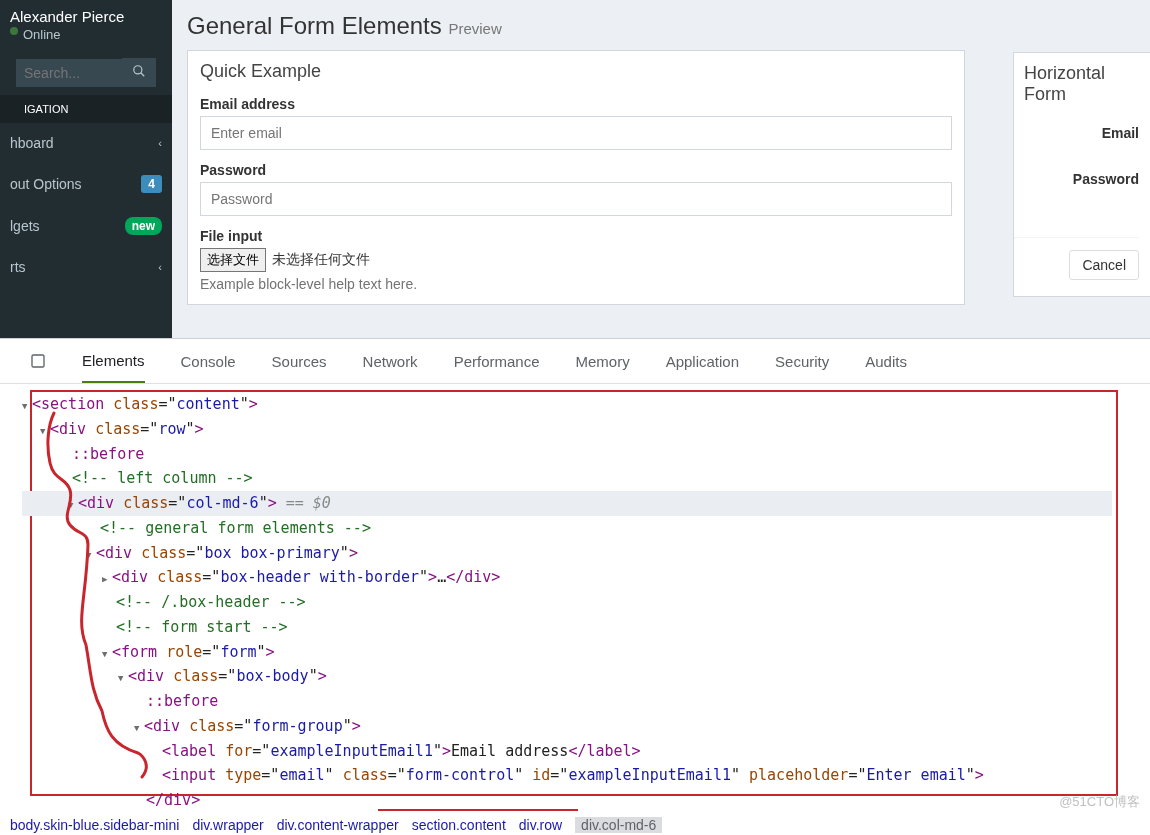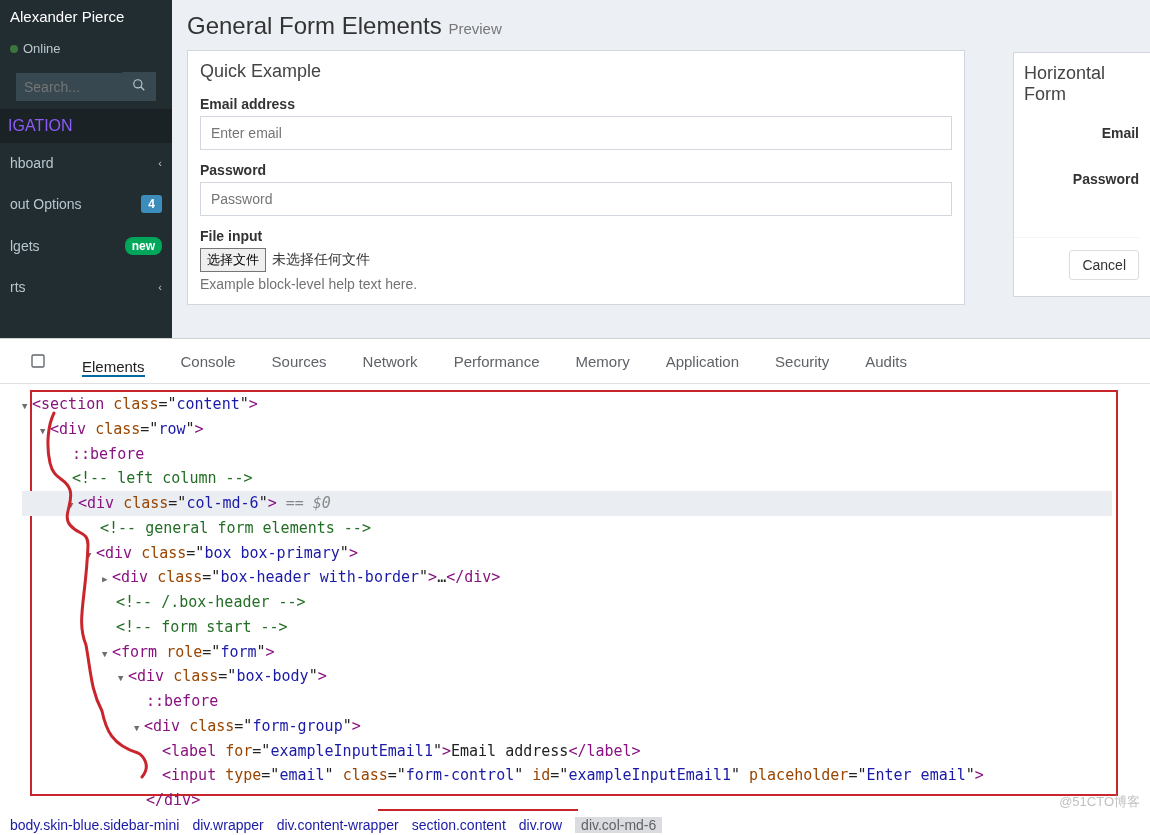--- a/index.html
+++ b/index.html
@@ -1,26 +1,26 @@
 <!DOCTYPE html>
 <html><head>
 <meta charset="utf-8">
 <style>
 * { box-sizing: border-box; margin: 0; padding: 0; }
 body { font-family: "Helvetica Neue", Helvetica, Arial, sans-serif; font-size: 14px; color: #333; background: #fff; width: 1150px; height: 835px; overflow: hidden; position: relative; }
 .top-app { display: flex; height: 338px; }
 .sidebar { width: 172px; background: #222d32; color: #b8c7ce; font-size: 14px; }
 .user-panel { padding: 8px 10px; }
 .user-name { color: #fff; font-weight: 500; font-size: 15px; }
-.user-status { font-size: 13px; display: flex; align-items: center; gap: 5px; margin-top: 16px; }
+.user-status { font-size: 13px; display: flex; align-items: flex-start; gap: 5px; margin-top: 2px; }
 .status-dot { width: 8px; height: 8px; border-radius: 50%; background: #3c763d; display: inline-block; }
 .search-box { padding: 8px 16px; display: flex; align-items: center; }
 .search-box input { flex: 1; background: #374850; border: none; color: #ccc; padding: 6px 8px; font-size: 14px; width: 100px; }
 .search-btn { background: #374850; border: none; color: #b8c7ce; padding: 6px 10px; }
-.nav-header { background: #1a2226; color: #8b5cf6; padding: 8px 8px; font-size: 16px; text-transform: uppercase; }
+.nav-header { background: #1a2226; color: #ffffff; padding: 8px 24px; font-size: 11px; text-transform: uppercase; }
 .nav-item { padding: 12px 10px; display: flex; justify-content: space-between; align-items: center; cursor: pointer; font-size: 14px; }
 .nav-chevron { color: #b8c7ce; font-size: 11px; }
 .badge-blue { background: #3c8dbc; color: #fff; border-radius: 3px; padding: 2px 7px; font-size: 12px; font-weight: bold; }
 .badge-green { background: #00a65a; color: #fff; border-radius: 8px; padding: 2px 7px; font-size: 12px; font-weight: bold; }
 .main-content { flex: 1; background: #ecf0f5; padding: 12px 15px; position: relative; }
 .page-header { font-size: 24px; color: #333; font-weight: 400; margin-bottom: 10px; }
 .page-header small { color: #777; font-size: 15px; }
 .red-border { border: 2px solid #d9232e; }
 .box1 { background: #fff; border: 1px solid #d2d6de; margin-top: 6px; width: 778px; }
 .box-header { padding: 10px 12px; font-size: 18px; color: #444; }
@@ -31,21 +31,21 @@
 .file-wrap { display: flex; align-items: center; gap: 6px; }
 .file-btn { border: 1px solid #767676; background: #efefef; padding: 2px 6px; font-size: 13px; }
 .file-text { font-size: 14px; }
 .help-block { color: #737373; font-size: 14px; margin-top: 4px; }
 .right-panel { position: absolute; right: -3px; top: 52px; width: 140px; background: #fff; border: 1px solid #d2d6de; border-right: none; padding: 10px 14px 16px 0; text-align: right; }
 .right-title { font-size: 18px; color: #444; margin-bottom: 20px; text-align: left; padding-left: 10px; }
 .right-label { font-weight: bold; font-size: 14px; margin-bottom: 30px; }
 .btn-cancel { background: #fff; border: 1px solid #ddd; padding: 6px 12px; border-radius: 3px; font-size: 14px; color: #333; }
 .devtools { border-top: 1px solid #d0d0d0; height: 497px; position: relative; }
 .dt-tabs { display: flex; gap: 36px; padding: 12px 30px; font-size: 15px; color: #5f6368; border-bottom: 1px solid #e0e0e0; height: 45px; align-items: center; }
-.dt-tab.active { color: #202124; border-bottom: 2px solid #0369a1; margin-bottom: -13px; }
+.dt-tab.active { color: #202124; border-bottom: 2px solid #4d7c0f; padding-bottom: 12px; margin-bottom: -13px; }
 .dt-tab { cursor: pointer; }
 .code-area { padding: 8px 22px; font-family: Consolas, Menlo, monospace; font-size: 15px; line-height: 1.65; color: #222; position: relative; height: 410px; }
 .tri { color: #6e6e6e; display: inline-block; width: 10px; }
 .tri-right::before { content: "▶"; font-size: 9px; }
 .tri-down::before { content: "▼"; font-size: 9px; }
 .tag-name { color: #881280; }
 .attr-name { color: #994500; }
 .attr-val { color: #1a1aa6; }
 .comment { color: #236e25; }
 .cls { color: #881280; }

